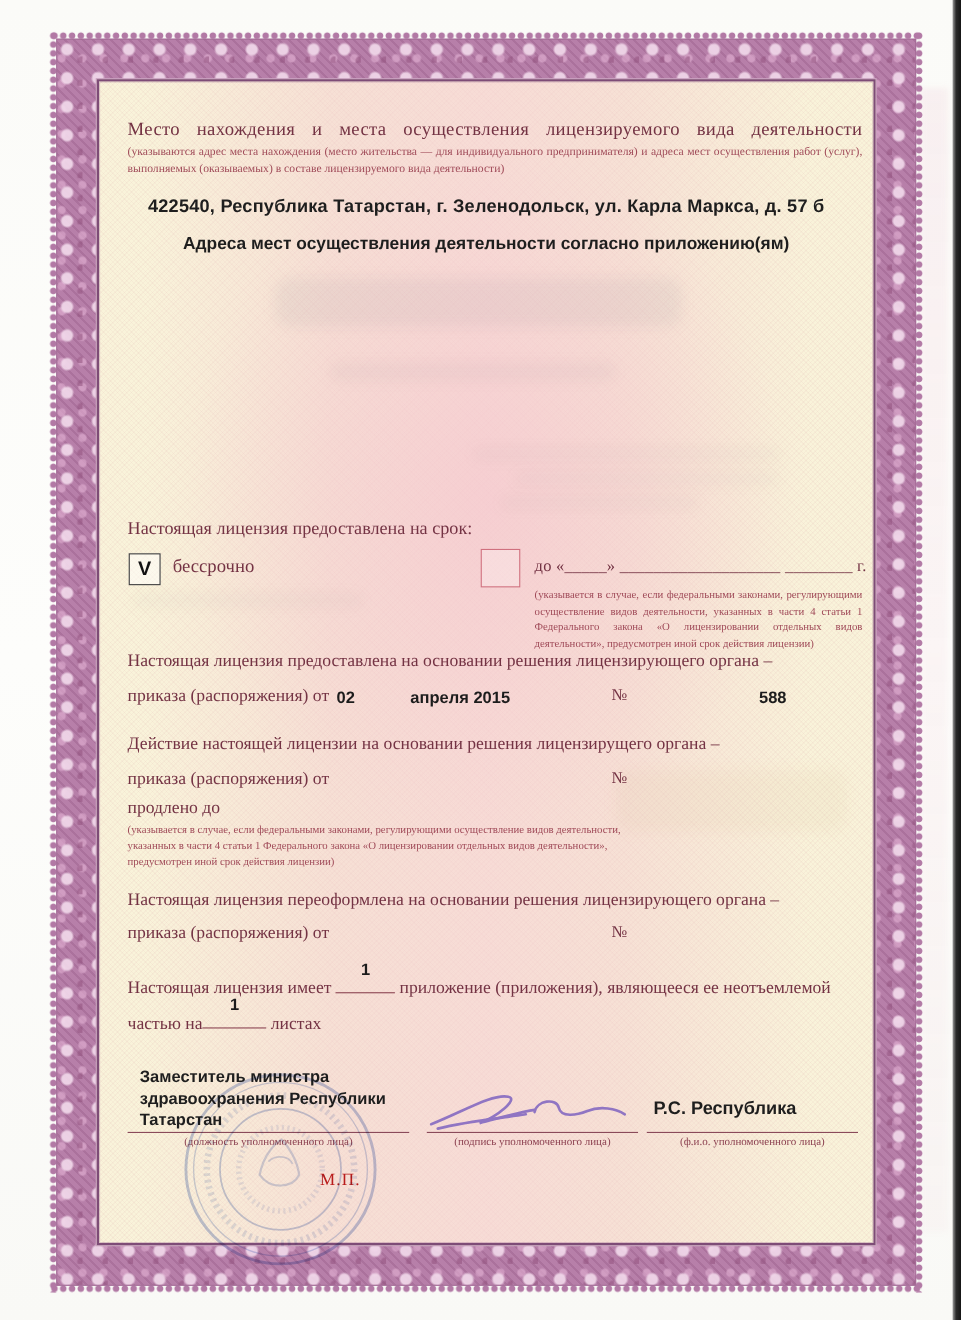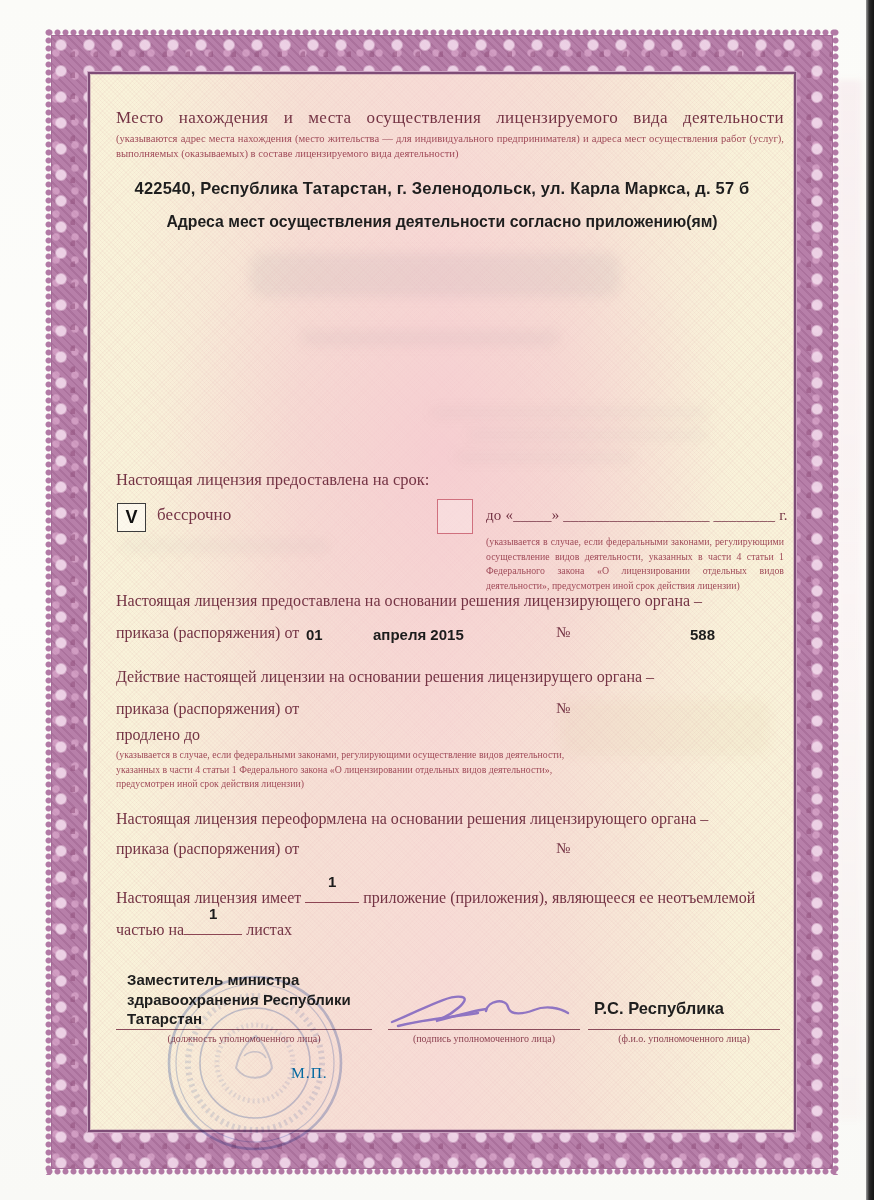--- a/index.html
+++ b/index.html
@@ -64,21 +64,21 @@
   .a-note{left:116px;top:748px;width:472px;font-size:9.8px;line-height:1.5;}
   .r1{left:116px;top:810px;font-size:16px;}
   .att1{left:116px;top:888px;width:676px;font-size:16px;}
   .att2{left:116px;top:920px;font-size:16px;}
   .blank{display:inline-block;position:relative;border-bottom:1px solid #8c4553;height:14px;vertical-align:baseline;}
   .blank>b{position:absolute;left:0;right:0;top:-15px;text-align:center;font-family:"Liberation Sans",sans-serif;color:#1c1c1c;font-size:15px;}
   .pos{left:127px;top:970px;width:262px;font-size:15px;line-height:1.3;}
   .hline{position:absolute;height:1px;background:#8a4a5a;}
   .sig-label-txt{font-size:10px;color:#8c4050;text-align:center;font-family:"Liberation Serif",serif;}
   .name{left:594px;top:999px;font-size:16.5px;}
-  .mp{left:291px;top:1064px;font-size:15.5px;color:#0369a1;letter-spacing:1px;}
+  .mp{left:291px;top:1064px;font-size:15.5px;color:#b91c1c;letter-spacing:1px;}
   .sigwrap{left:386px;top:986px;width:190px;height:46px;}
   .sealwrap{left:152px;top:960px;width:206px;height:206px;opacity:.85;mix-blend-mode:multiply;}
 </style>
 </head>
 <body>
 
 <div class="scan-edge"></div>
 <div class="margin-tint"></div>
 
 <div class="bead t"></div>
@@ -109,21 +109,21 @@
   <div class="abs cb-checked">
       <span>V</span>
     </div>
   <div class="abs serif cb-label">бессрочно</div>
   <div class="abs cb-empty"></div>
   <div class="abs serif until">до «_____» ___________________  ________ г.</div>
   <div class="abs fine term-note">(указывается в случае, если федеральными законами, регулирующими осуществление видов деятельности, указанных в части 4 статьи 1 Федерального закона «О лицензировании отдельных видов деятельности», предусмотрен иной срок действия лицензии)</div>
 
   <div class="abs serif g1">Настоящая лицензия предоставлена на основании решения лицензирующего органа –</div>
   <div class="abs serif rowline" style="left:116px;top:624px;">приказа (распоряжения)  от</div>
-  <div class="abs val" style="left:306px;top:626px;">01</div>
+  <div class="abs val" style="left:306px;top:626px;">02</div>
   <div class="abs val" style="left:373px;top:626px;text-align:right;">апреля 2015</div>
   <div class="abs serif num-sign" style="left:556px;top:624px;">№</div>
   <div class="abs val" style="left:690px;top:626px;">588</div>
 
   <div class="abs serif a1">Действие настоящей лицензии на основании решения лицензирущего органа –</div>
   <div class="abs serif rowline" style="left:116px;top:700px;">приказа (распоряжения)  от</div>
   <div class="abs serif num-sign" style="left:556px;top:700px;">№</div>
   <div class="abs serif prolonged">продлено до</div>
   <div class="abs fine a-note">(указывается в случае, если федеральными законами, регулирующими осуществление видов деятельности, указанных в части 4 статьи 1 Федерального закона «О лицензировании отдельных видов деятельности», предусмотрен иной срок действия лицензии)</div>
 

